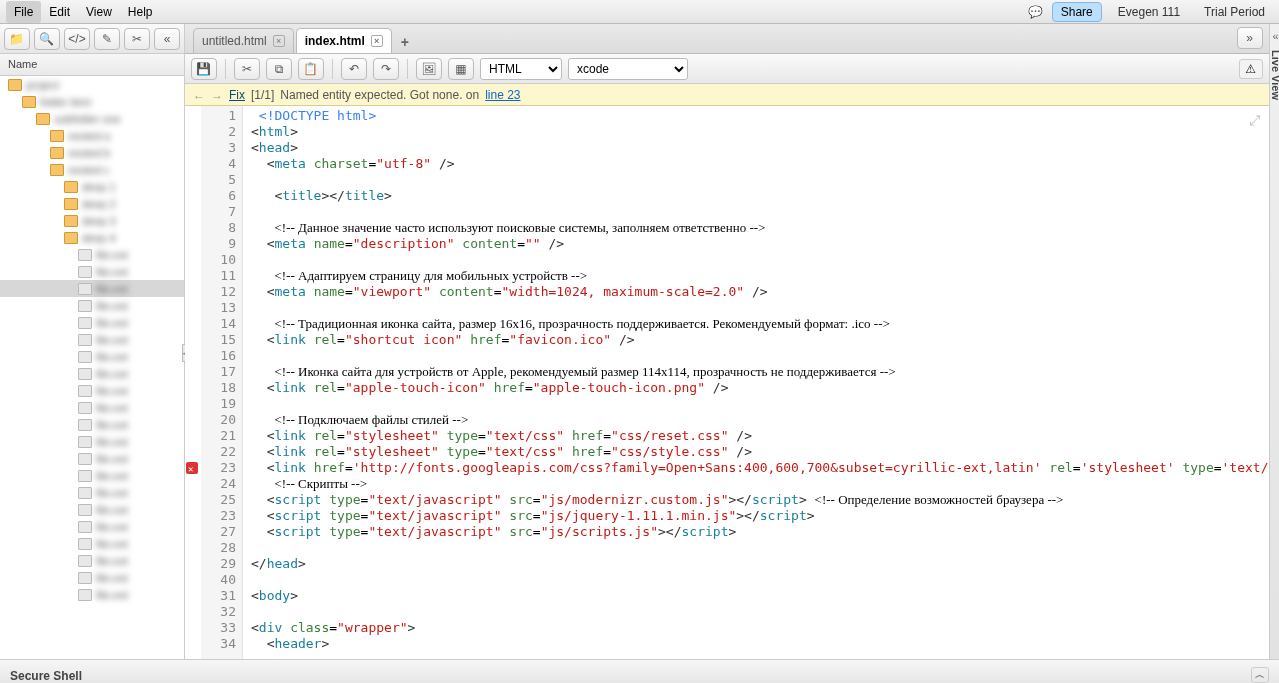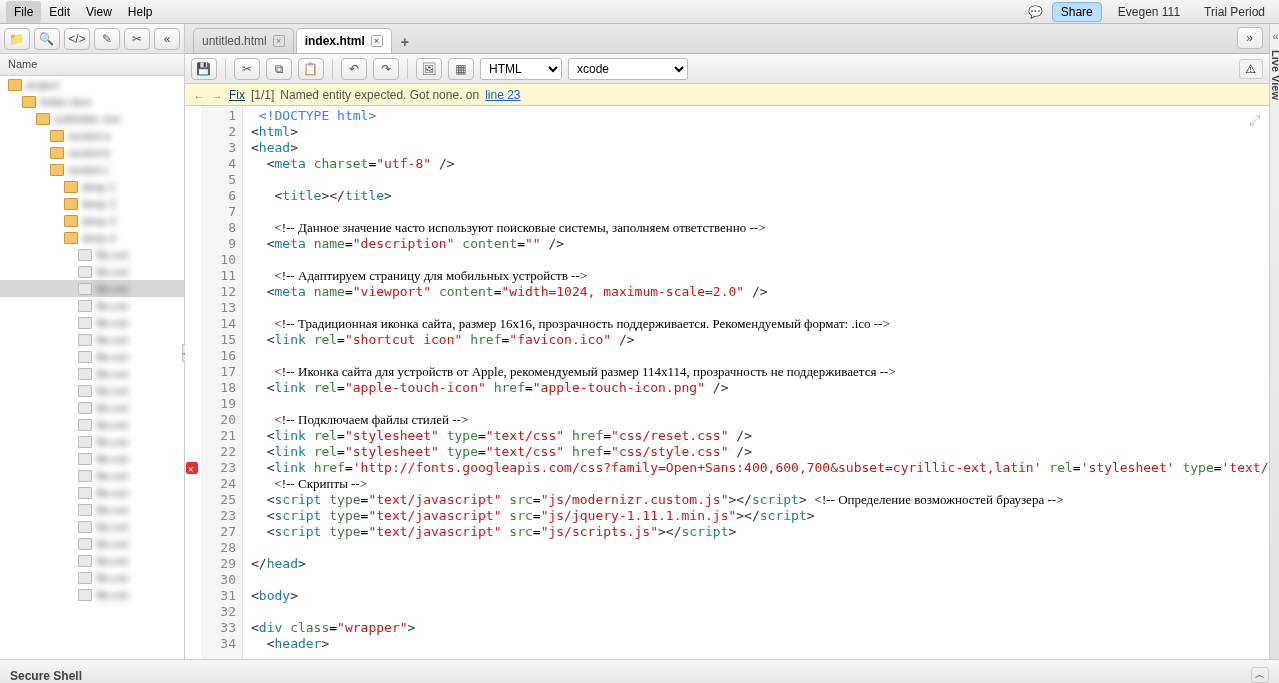--- a/index.html
+++ b/index.html
@@ -626,21 +626,21 @@
           <div class="gutter-line">20</div>
           <div class="gutter-line">21</div>
           <div class="gutter-line">22</div>
           <div class="gutter-line">23</div>
           <div class="gutter-line">24</div>
           <div class="gutter-line">25</div>
           <div class="gutter-line">23</div>
           <div class="gutter-line">27</div>
           <div class="gutter-line">28</div>
           <div class="gutter-line">29</div>
-          <div class="gutter-line">30</div>
+          <div class="gutter-line">40</div>
           <div class="gutter-line">31</div>
           <div class="gutter-line">32</div>
           <div class="gutter-line">33</div>
           <div class="gutter-line">34</div>
         </div>
       <div class="code-lines" id="code-lines"><div class="code-line"> <span class="tok-doctype">&lt;!DOCTYPE html&gt;</span></div><div class="code-line"><span class="tok-punct">&lt;</span><span class="tok-tag">html</span><span class="tok-punct">&gt;</span></div><div class="code-line"><span class="tok-punct">&lt;</span><span class="tok-tag">head</span><span class="tok-punct">&gt;</span></div><div class="code-line">  <span class="tok-punct">&lt;</span><span class="tok-tag">meta</span> <span class="tok-attr">charset</span>=<span class="tok-str">"utf-8"</span> <span class="tok-punct">/&gt;</span></div><div class="code-line"></div><div class="code-line">   <span class="tok-punct">&lt;</span><span class="tok-tag">title</span><span class="tok-punct">&gt;&lt;/</span><span class="tok-tag">title</span><span class="tok-punct">&gt;</span></div><div class="code-line"></div><div class="code-line">   <span class="tok-comment">&lt;!-- Данное значение часто используют поисковые системы, заполняем ответственно --&gt;</span></div><div class="code-line">  <span class="tok-punct">&lt;</span><span class="tok-tag">meta</span> <span class="tok-attr">name</span>=<span class="tok-str">"description"</span> <span class="tok-attr">content</span>=<span class="tok-str">""</span> <span class="tok-punct">/&gt;</span></div><div class="code-line"></div><div class="code-line">   <span class="tok-comment">&lt;!-- Адаптируем страницу для мобильных устройств --&gt;</span></div><div class="code-line">  <span class="tok-punct">&lt;</span><span class="tok-tag">meta</span> <span class="tok-attr">name</span>=<span class="tok-str">"viewport"</span> <span class="tok-attr">content</span>=<span class="tok-str">"width=1024, maximum-scale=2.0"</span> <span class="tok-punct">/&gt;</span></div><div class="code-line"></div><div class="code-line">   <span class="tok-comment">&lt;!-- Традиционная иконка сайта, размер 16x16, прозрачность поддерживается. Рекомендуемый формат: .ico --&gt;</span></div><div class="code-line">  <span class="tok-punct">&lt;</span><span class="tok-tag">link</span> <span class="tok-attr">rel</span>=<span class="tok-str">"shortcut icon"</span> <span class="tok-attr">href</span>=<span class="tok-str">"favicon.ico"</span> <span class="tok-punct">/&gt;</span></div><div class="code-line"></div><div class="code-line">   <span class="tok-comment">&lt;!-- Иконка сайта для устройств от Apple, рекомендуемый размер 114x114, прозрачность не поддерживается --&gt;</span></div><div class="code-line">  <span class="tok-punct">&lt;</span><span class="tok-tag">link</span> <span class="tok-attr">rel</span>=<span class="tok-str">"apple-touch-icon"</span> <span class="tok-attr">href</span>=<span class="tok-str">"apple-touch-icon.png"</span> <span class="tok-punct">/&gt;</span></div><div class="code-line"></div><div class="code-line">   <span class="tok-comment">&lt;!-- Подключаем файлы стилей --&gt;</span></div><div class="code-line">  <span class="tok-punct">&lt;</span><span class="tok-tag">link</span> <span class="tok-attr">rel</span>=<span class="tok-str">"stylesheet"</span> <span class="tok-attr">type</span>=<span class="tok-str">"text/css"</span> <span class="tok-attr">href</span>=<span class="tok-str">"css/reset.css"</span> <span class="tok-punct">/&gt;</span></div><div class="code-line">  <span class="tok-punct">&lt;</span><span class="tok-tag">link</span> <span class="tok-attr">rel</span>=<span class="tok-str">"stylesheet"</span> <span class="tok-attr">type</span>=<span class="tok-str">"text/css"</span> <span class="tok-attr">href</span>=<span class="tok-str">"css/style.css"</span> <span class="tok-punct">/&gt;</span></div><div class="code-line">  <span class="tok-punct">&lt;</span><span class="tok-tag">link</span> <span class="tok-attr">href</span>=<span class="tok-str">'http://fonts.googleapis.com/css?family=Open+Sans:400,600,700&amp;subset=cyrillic-ext,latin'</span> <span class="tok-attr">rel</span>=<span class="tok-str">'stylesheet'</span> <span class="tok-attr">type</span>=<span class="tok-str">'text/</span></div><div class="code-line">   <span class="tok-comment">&lt;!-- Скрипты --&gt;</span></div><div class="code-line">  <span class="tok-punct">&lt;</span><span class="tok-tag">script</span> <span class="tok-attr">type</span>=<span class="tok-str">"text/javascript"</span> <span class="tok-attr">src</span>=<span class="tok-str">"js/modernizr.custom.js"</span><span class="tok-punct">&gt;&lt;/</span><span class="tok-tag">script</span><span class="tok-punct">&gt;</span> <span class="tok-comment">&lt;!-- Определение возможностей браузера --&gt;</span></div><div class="code-line">  <span class="tok-punct">&lt;</span><span class="tok-tag">script</span> <span class="tok-attr">type</span>=<span class="tok-str">"text/javascript"</span> <span class="tok-attr">src</span>=<span class="tok-str">"js/jquery-1.11.1.min.js"</span><span class="tok-punct">&gt;&lt;/</span><span class="tok-tag">script</span><span class="tok-punct">&gt;</span></div><div class="code-line">  <span class="tok-punct">&lt;</span><span class="tok-tag">script</span> <span class="tok-attr">type</span>=<span class="tok-str">"text/javascript"</span> <span class="tok-attr">src</span>=<span class="tok-str">"js/scripts.js"</span><span class="tok-punct">&gt;&lt;/</span><span class="tok-tag">script</span><span class="tok-punct">&gt;</span></div><div class="code-line"></div><div class="code-line"><span class="tok-punct">&lt;/</span><span class="tok-tag">head</span><span class="tok-punct">&gt;</span></div><div class="code-line"></div><div class="code-line"><span class="tok-punct">&lt;</span><span class="tok-tag">body</span><span class="tok-punct">&gt;</span></div><div class="code-line"></div><div class="code-line"><span class="tok-punct">&lt;</span><span class="tok-tag">div</span> <span class="tok-attr">class</span>=<span class="tok-str">"wrapper"</span><span class="tok-punct">&gt;</span></div><div class="code-line">  <span class="tok-punct">&lt;</span><span class="tok-tag">header</span><span class="tok-punct">&gt;</span></div></div>
       <span class="expand-icon">⤢</span>
     </div>
   </div>
 

